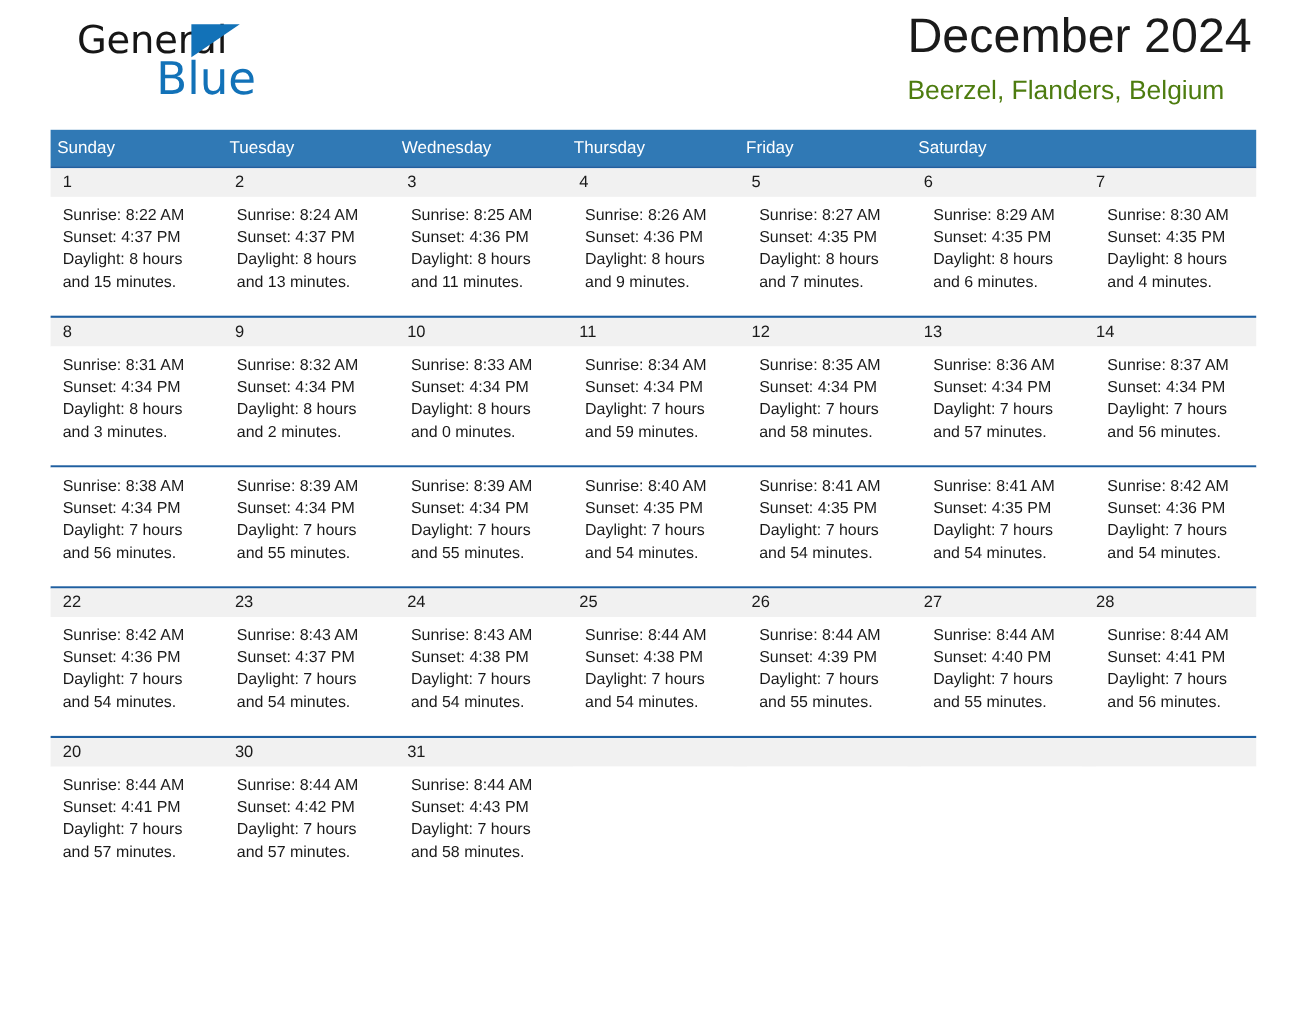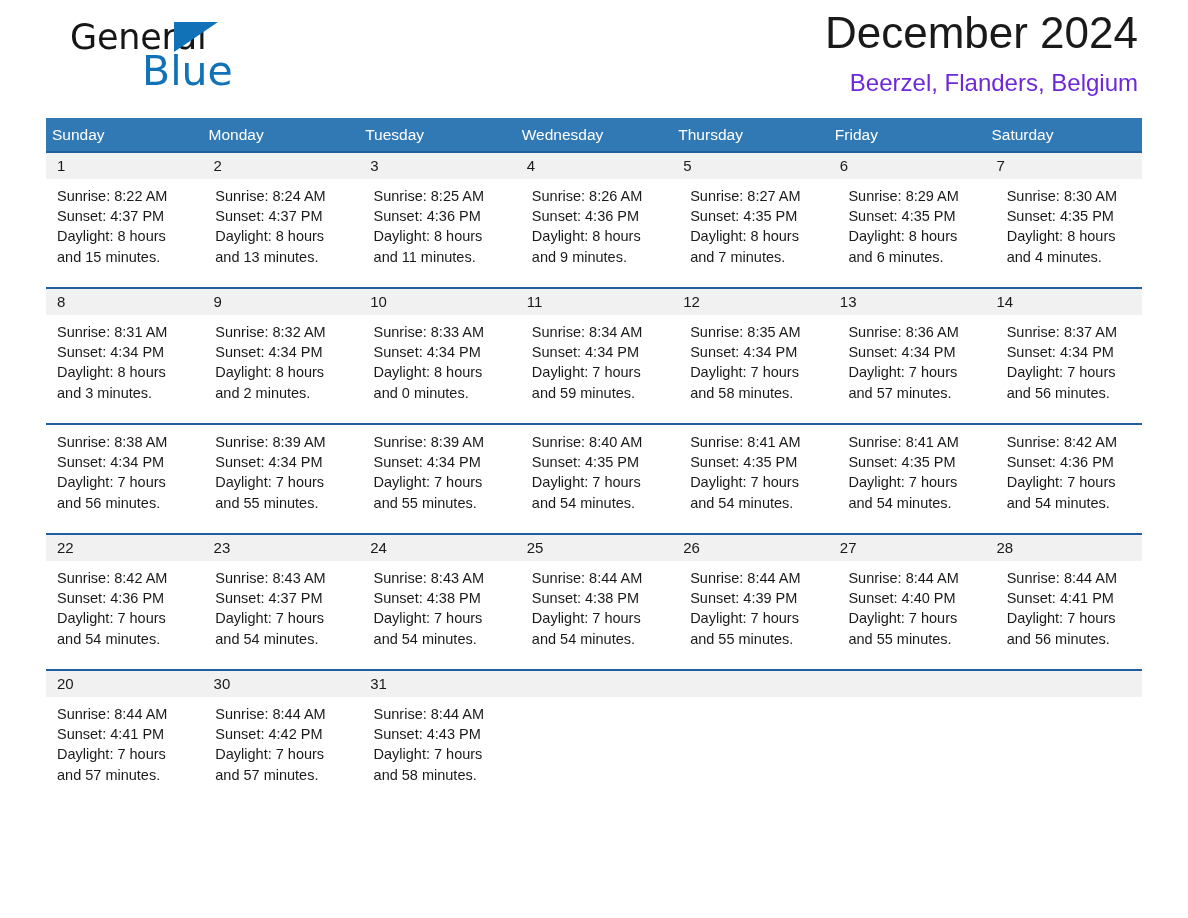--- a/index.html
+++ b/index.html
@@ -60,37 +60,36 @@
     display: block;
     margin-left: 72px;
     margin-top: -4px;
     font-size: 41px;
     line-height: 38px;
     color: #1272b8;
     font-family: "DejaVu Sans", sans-serif;
     font-weight: 400;
   }
   .title-block {
-    text-align: right;
     padding-top: 6px;
     padding-right: 4px;
   }
   .cal-title {
     font-size: 44px;
     line-height: 54px;
     font-weight: 400;
     color: #1a1a1a;
     white-space: nowrap;
   }
   .cal-subtitle {
     font-size: 24px;
     line-height: 34px;
     margin-top: 6px;
     font-weight: 400;
-    color: #6d28d9;
+    color: #4d7c0f;
     white-space: nowrap;
   }
 
   
   .calendar {
     width: 1096px;
     margin-top: 2px;
   }
   .dow-header {
     display: grid;
@@ -160,21 +159,20 @@
       <div class="cal-title">December 2024</div>
       <div class="cal-subtitle">Beerzel, Flanders, Belgium</div>
     </div>
 
   </div>
 
   <div class="calendar">
 
     <div class="dow-header">
       <div class="dow">Sunday</div>
-      <div class="dow">Monday</div>
       <div class="dow">Tuesday</div>
       <div class="dow">Wednesday</div>
       <div class="dow">Thursday</div>
       <div class="dow">Friday</div>
       <div class="dow">Saturday</div>
     </div>
 
     <div class="week">
       <div class="week-nums">
         <div class="daynum">1</div>

